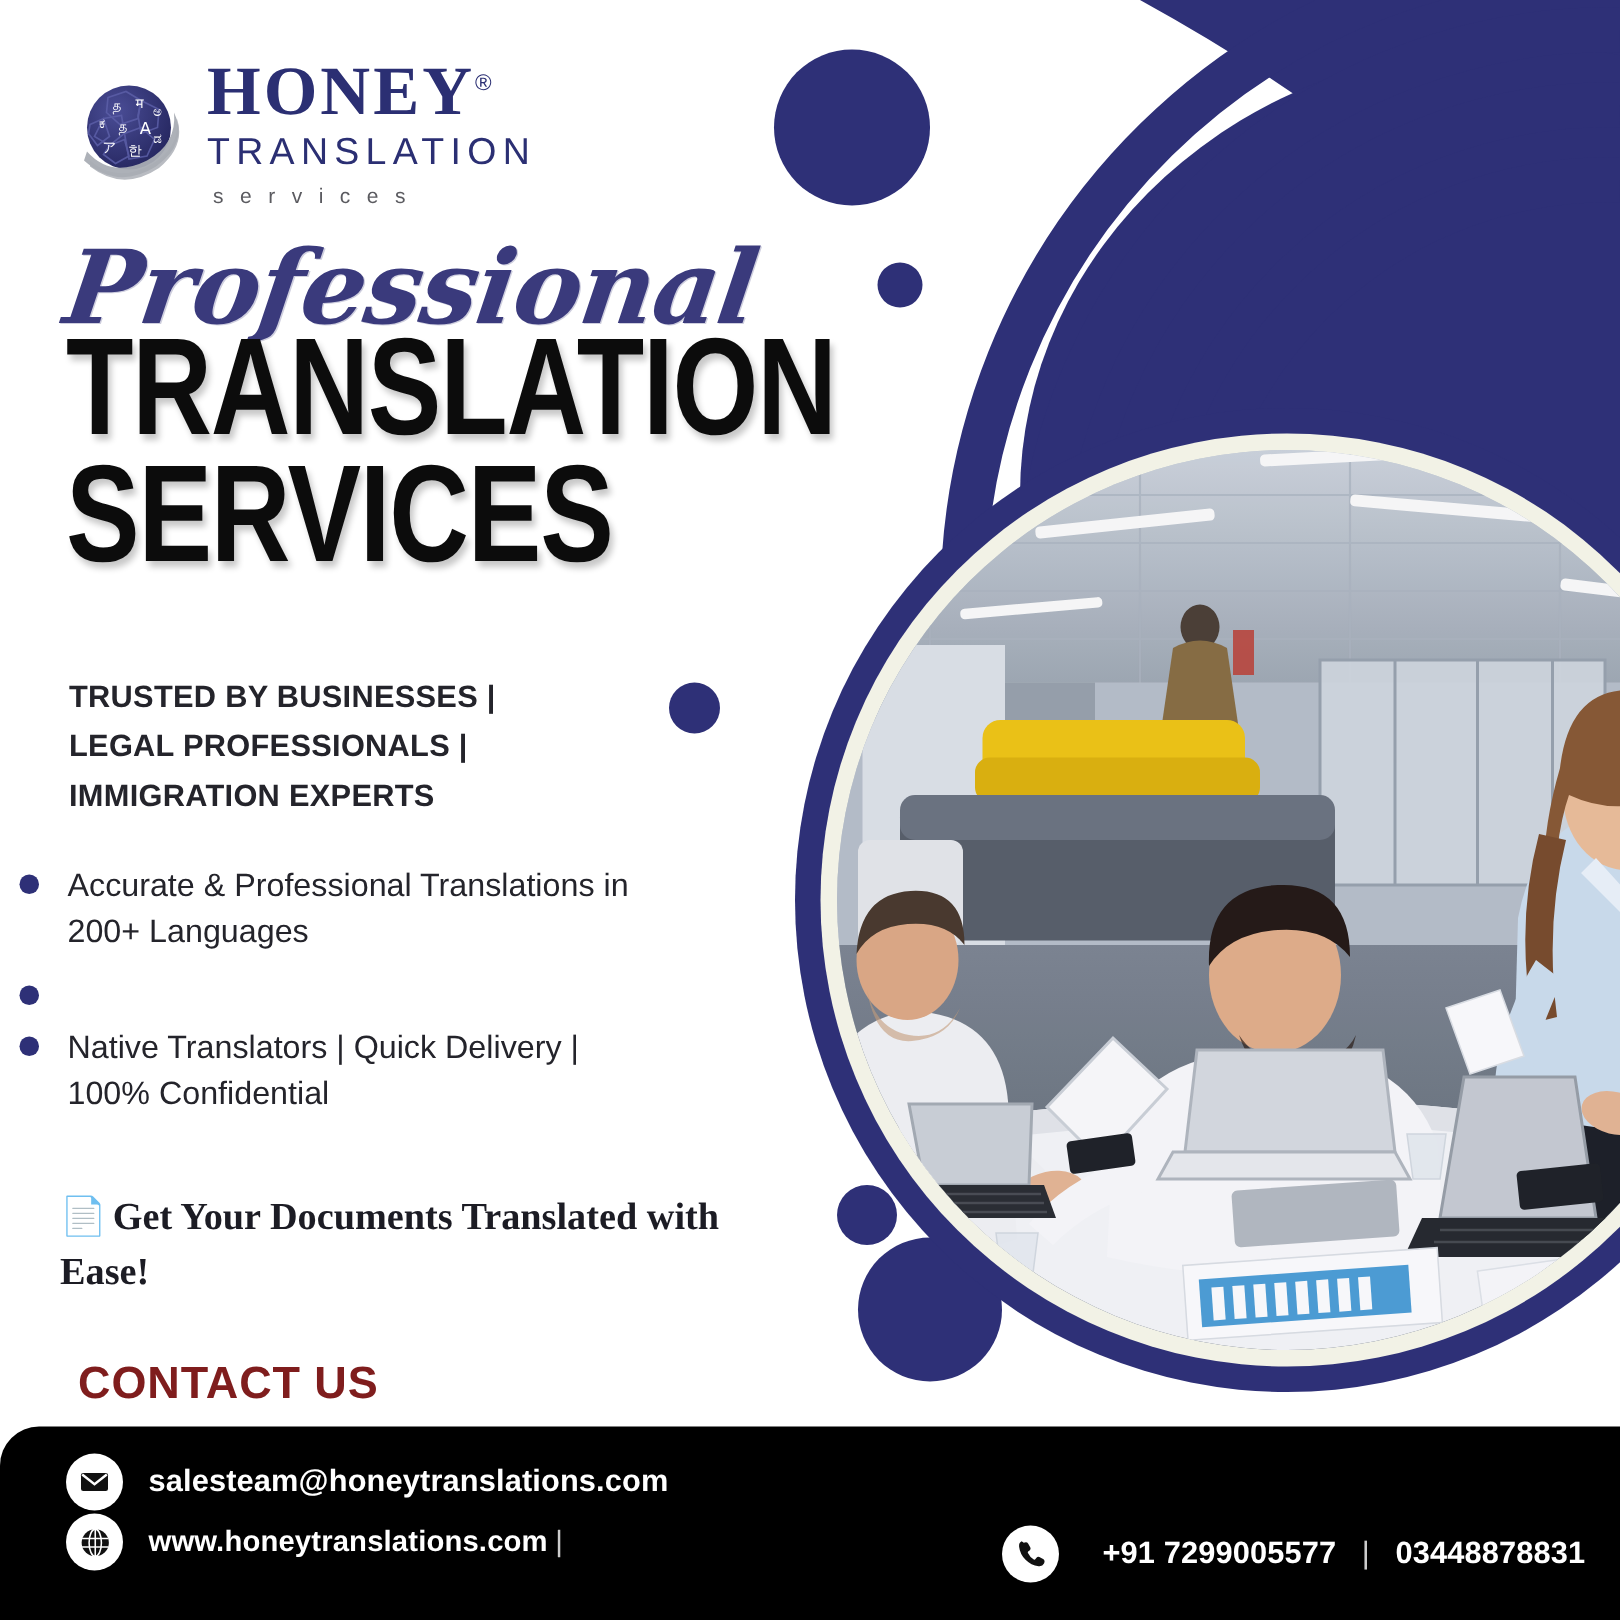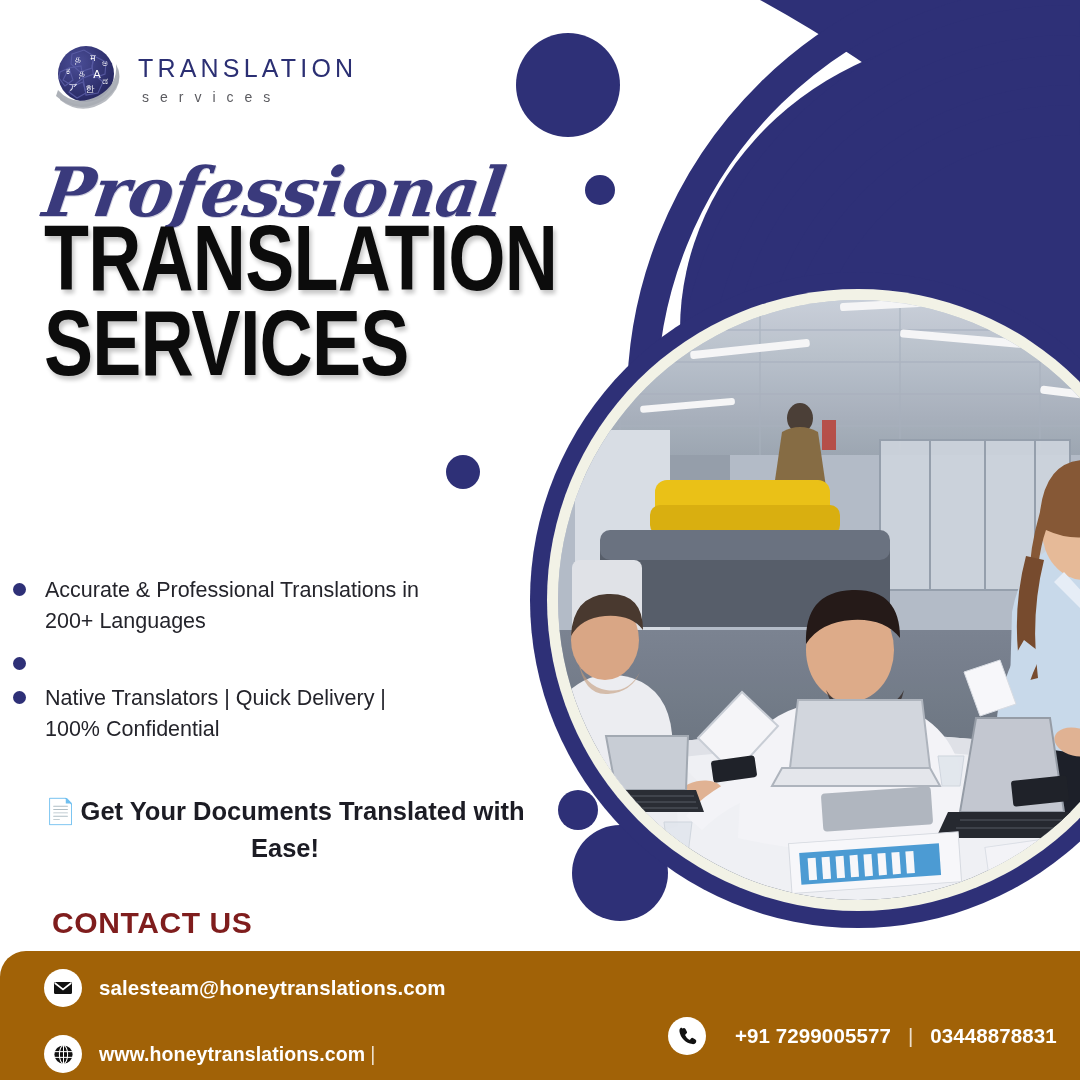--- a/index.html
+++ b/index.html
@@ -69,41 +69,41 @@
   }
   .btext{
     font-family:"Liberation Sans", sans-serif;
     font-size:21.5px;line-height:1.42;color:#24242b;font-weight:400;
     white-space:pre-line;
   }
 
   
   .cta{
     position:absolute;left:40px;top:793px;width:490px;
-    font-family:Liberation Sans, sans-serif;
-    font-weight:700;font-size:25.5px;line-height:1.45;color:#1c1c24;text-align:center;
+    font-family:Liberation Serif, serif;
+    font-weight:700;font-size:25.5px;line-height:1.45;color:#1c1c24;
   }
   .cta .emj{font-size:25px;margin-right:4px;}
 
   
   .contact-title{
     position:absolute;left:52px;top:906px;
     font-family:"Liberation Sans", sans-serif;
     font-weight:700;font-size:30px;color:#7f1d1d;letter-spacing:.6px;
   }
 
   
   .footer{
     position:absolute;left:0;top:951px;width:1080px;height:129px;
-    background:#a16207;border-top-left-radius:26px;
+    background:#000000;border-top-left-radius:26px;
     overflow:hidden;
   }
   .row{position:absolute;display:flex;align-items:center;}
   .row1{left:44px;top:18px;}
-  .row2{left:44px;top:84px;justify-content:flex-end;}
+  .row2{left:44px;top:58px;justify-content:flex-end;}
   .row3{left:668px;top:66px;gap:12px;}
   .ico{
     width:38px;height:38px;border-radius:50%;background:#fff;
     display:flex;align-items:center;justify-content:center;flex:0 0 auto;
     margin-right:17px;
   }
   .ico svg{display:block;}
   .ftxt{
     font-family:"Liberation Sans", sans-serif;
     font-weight:700;font-size:20.5px;color:#ffffff;letter-spacing:.1px;white-space:nowrap;
@@ -373,28 +373,34 @@
           <text x="34" y="38">த</text>
           <text x="49" y="40" font-size="11">A</text>
           <text x="25" y="52">ア</text>
           <text x="42" y="54">한</text>
           <text x="57" y="46">ಡ</text>
         </g>
         <path d="M10 52 Q26 70 50 58 Q70 47 68 26 Q78 46 56 62 Q30 78 8 58 Z" fill="#a9adb4" opacity=".95"></path>
       </svg>
     </div>
     <div class="logo-text">
+      <div class="logo-honey">
+        <span>HONEY</span><span class="logo-reg">®</span>
+      </div>
       <div class="logo-translation">TRANSLATION</div>
       <div class="logo-services">services</div>
     </div>
   </div>
 
   <div class="script">Professional</div>
   <div class="h1">TRANSLATION
 SERVICES</div>
+  <div class="tagline">TRUSTED BY BUSINESSES |
+LEGAL PROFESSIONALS |
+IMMIGRATION EXPERTS</div>
 
   <div class="bullets">
     <div class="bullet">
       <span class="dot"></span>
       <span class="btext">Accurate &amp; Professional Translations in
 200+ Languages</span>
     </div>
     <div class="bullet">
       <span class="dot"></span>
     </div>

